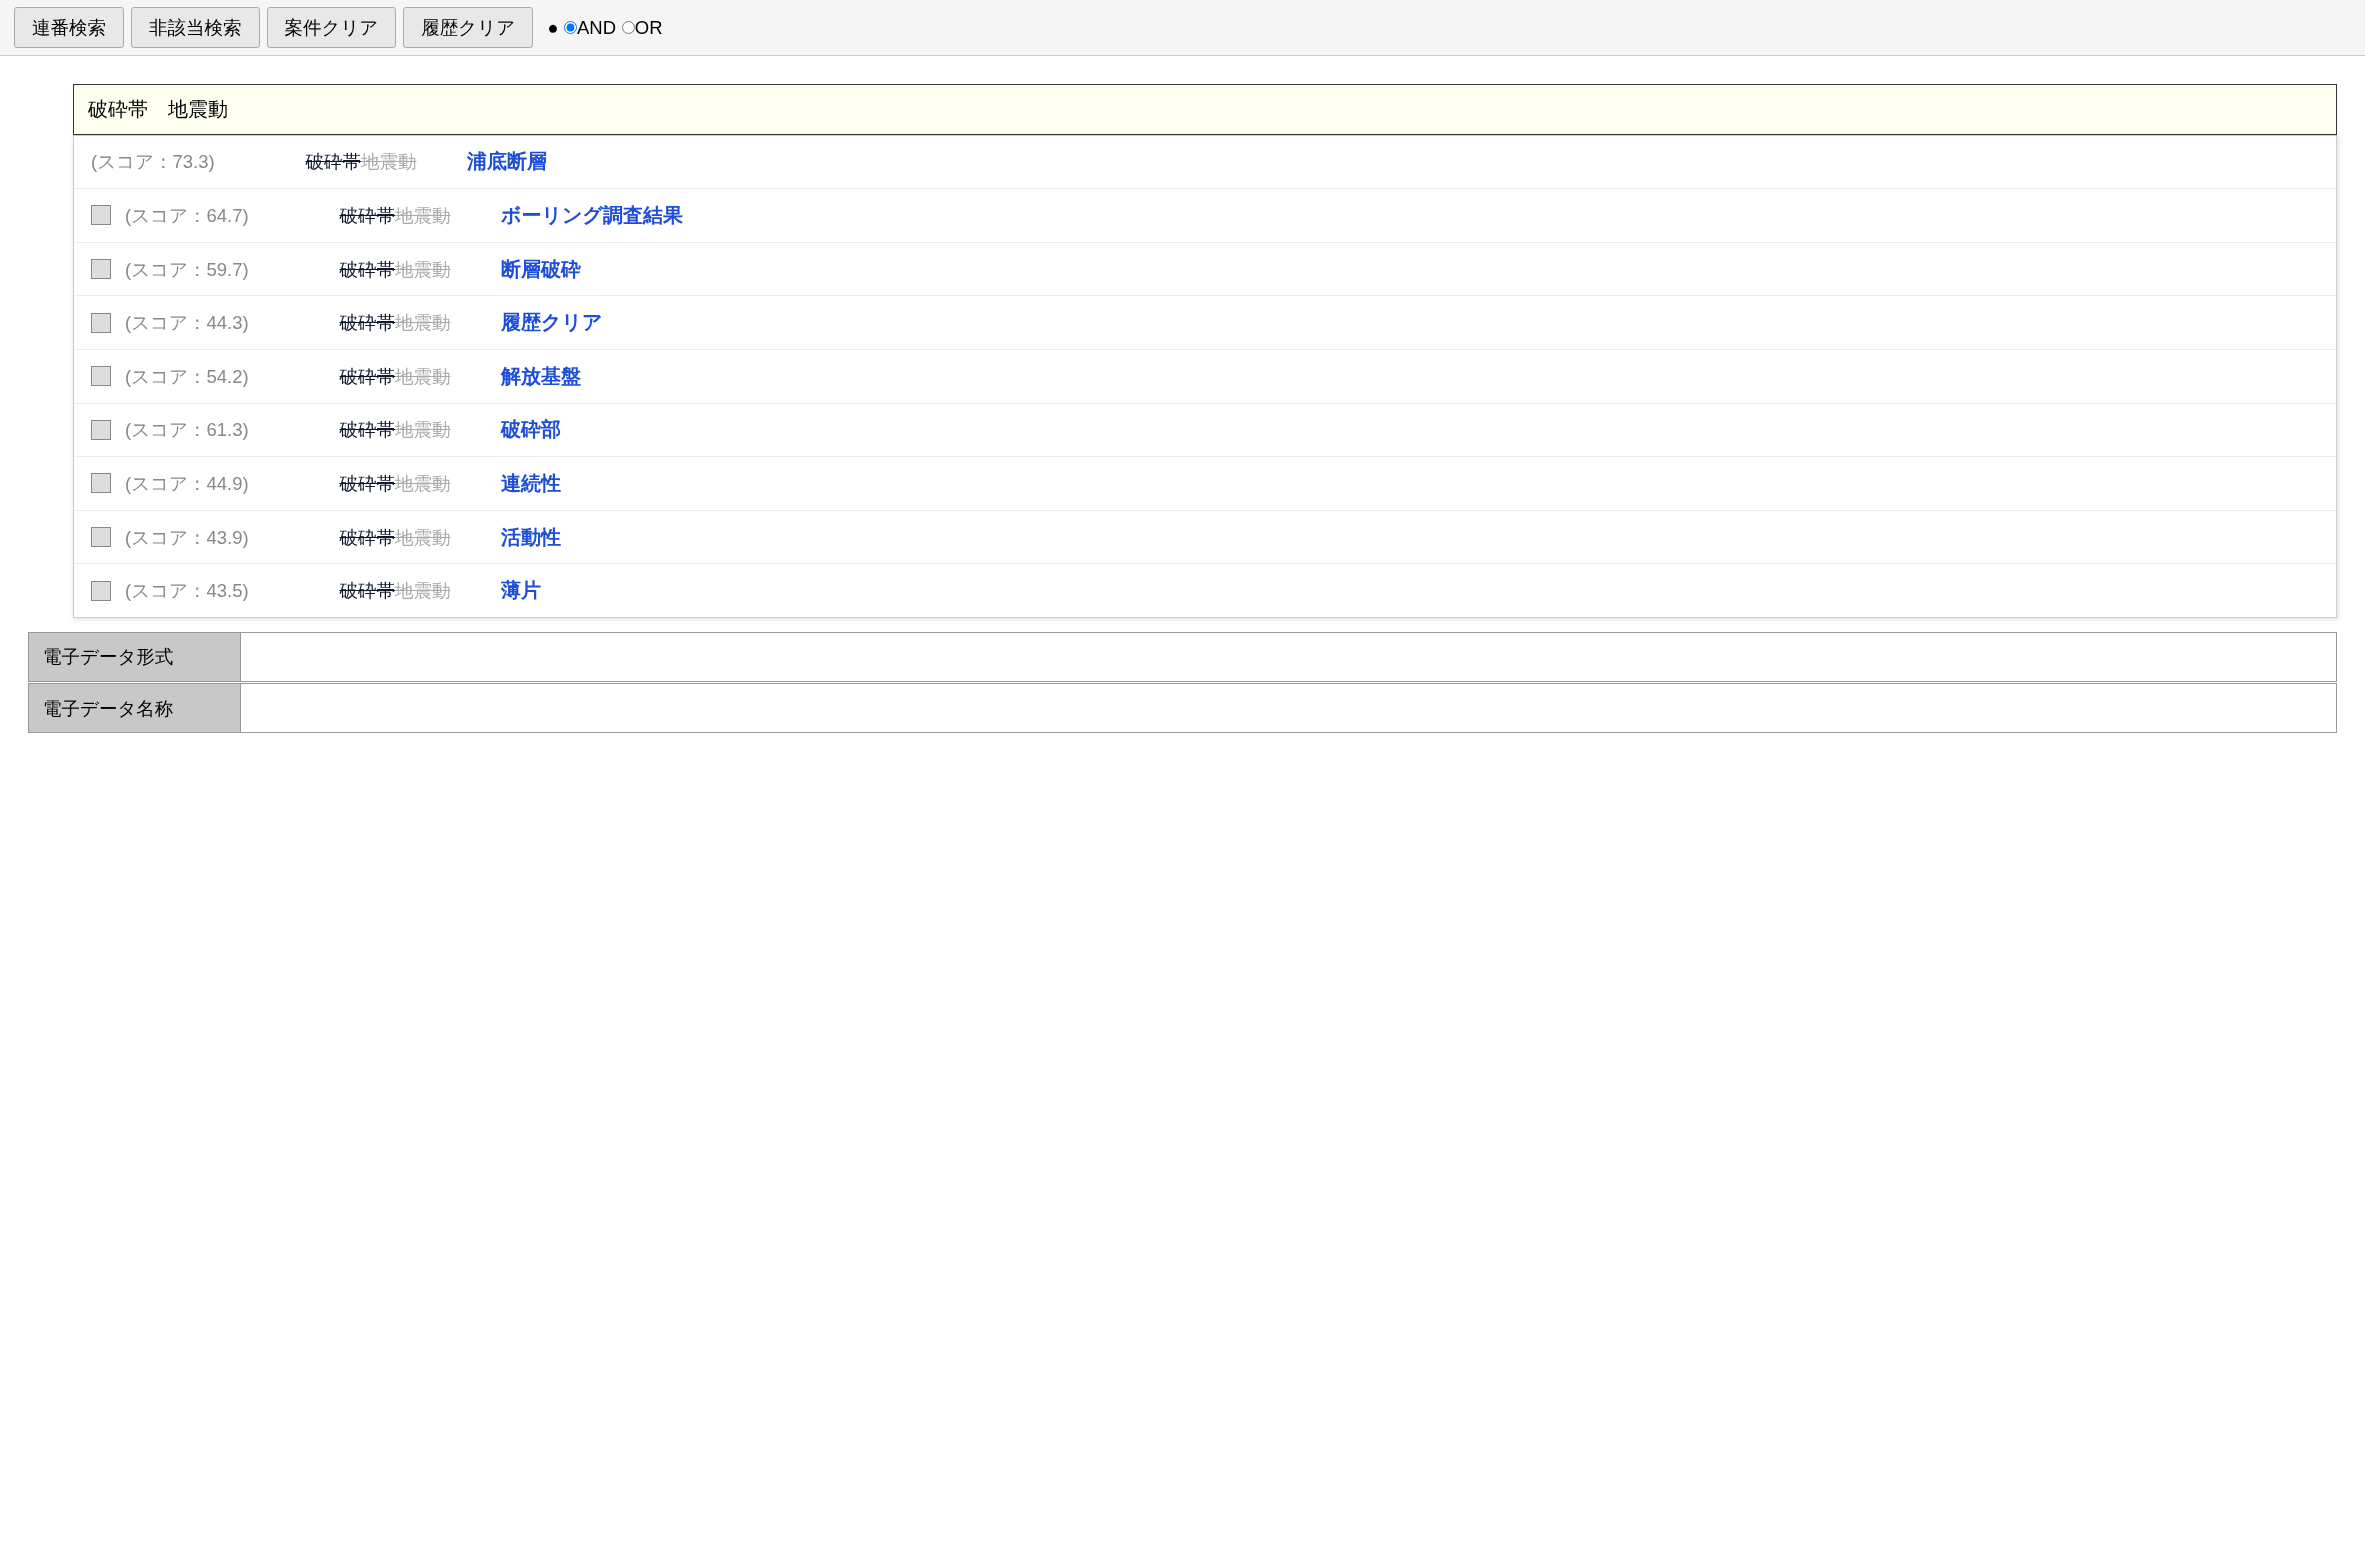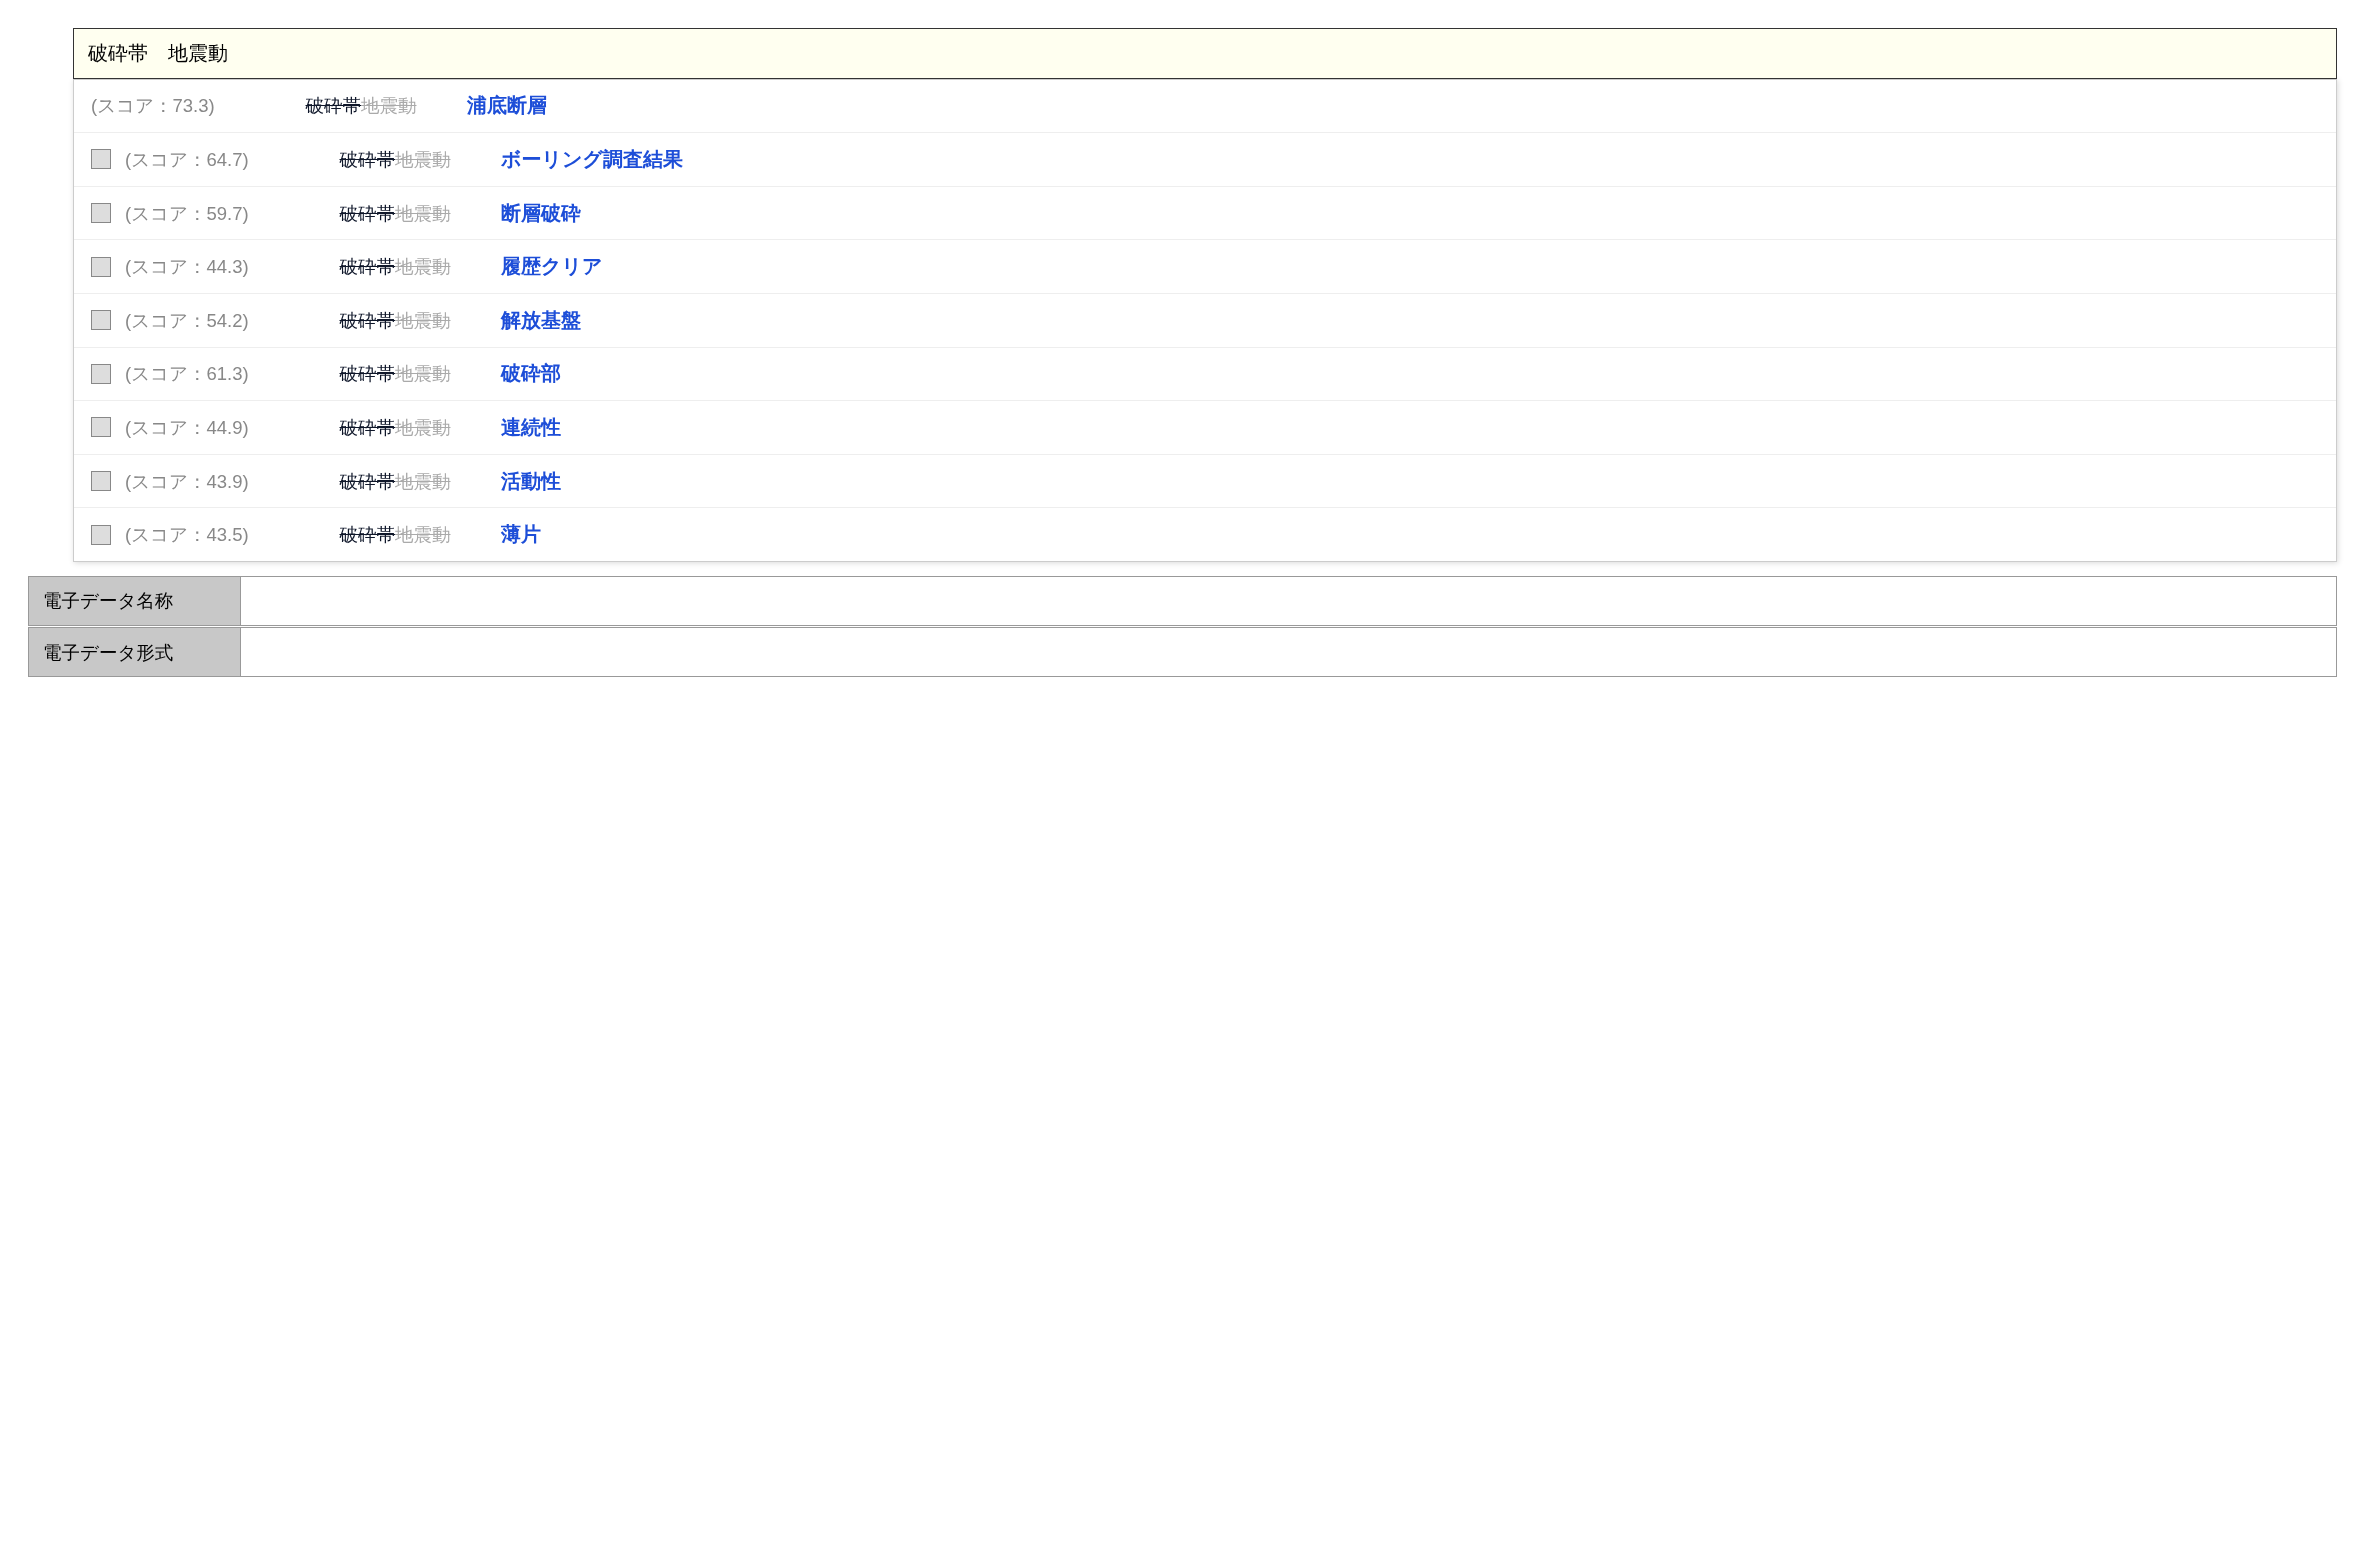--- a/index.html
+++ b/index.html
@@ -166,20 +166,35 @@
       border-left: none;
       padding: 11.4px 7px;
       font-size: 18.5px;
     }
   </style>
 </head>
 <body>
 
 <div class="page-container">
 
+  <div class="toolbar">
+    <button class="toolbar-button">連番検索</button>
+    <button class="toolbar-button">非該当検索</button>
+    <button class="toolbar-button">案件クリア</button>
+    <button class="toolbar-button">履歴クリア</button>
+    <div class="toolbar-radio-group">
+      <span>●</span>
+      <label>
+        <input type="radio" name="andor" checked="" style="">AND
+      </label>
+      <label>
+        <input type="radio" name="andor" style="">OR
+      </label>
+    </div>
+  </div>
 
   <div class="main-content">
 
 
     <div class="search-box-wrapper">
 
       
       <input type="text" class="search-input" value="破砕帯　地震動" style="">
 
       
@@ -254,26 +269,26 @@
           <span class="item-keyword1">破砕帯</span>
           <span class="item-keyword2">地震動</span>
           <span class="item-title">薄片</span>
         </div>
 
       </div>
 
     </div>
 
     <div class="bottom-fields">
+      <div class="field-row">
+        <div class="field-label">電子データ形式</div>
+        <div class="field-input"></div>
+      </div>
       <div class="field-row">
         <div class="field-label">電子データ名称</div>
         <div class="field-input"></div>
       </div>
-      <div class="field-row">
-        <div class="field-label">電子データ形式</div>
-        <div class="field-input"></div>
-      </div>
     </div>
 
   </div>
 
 </div>
 
 
 </body></html>

